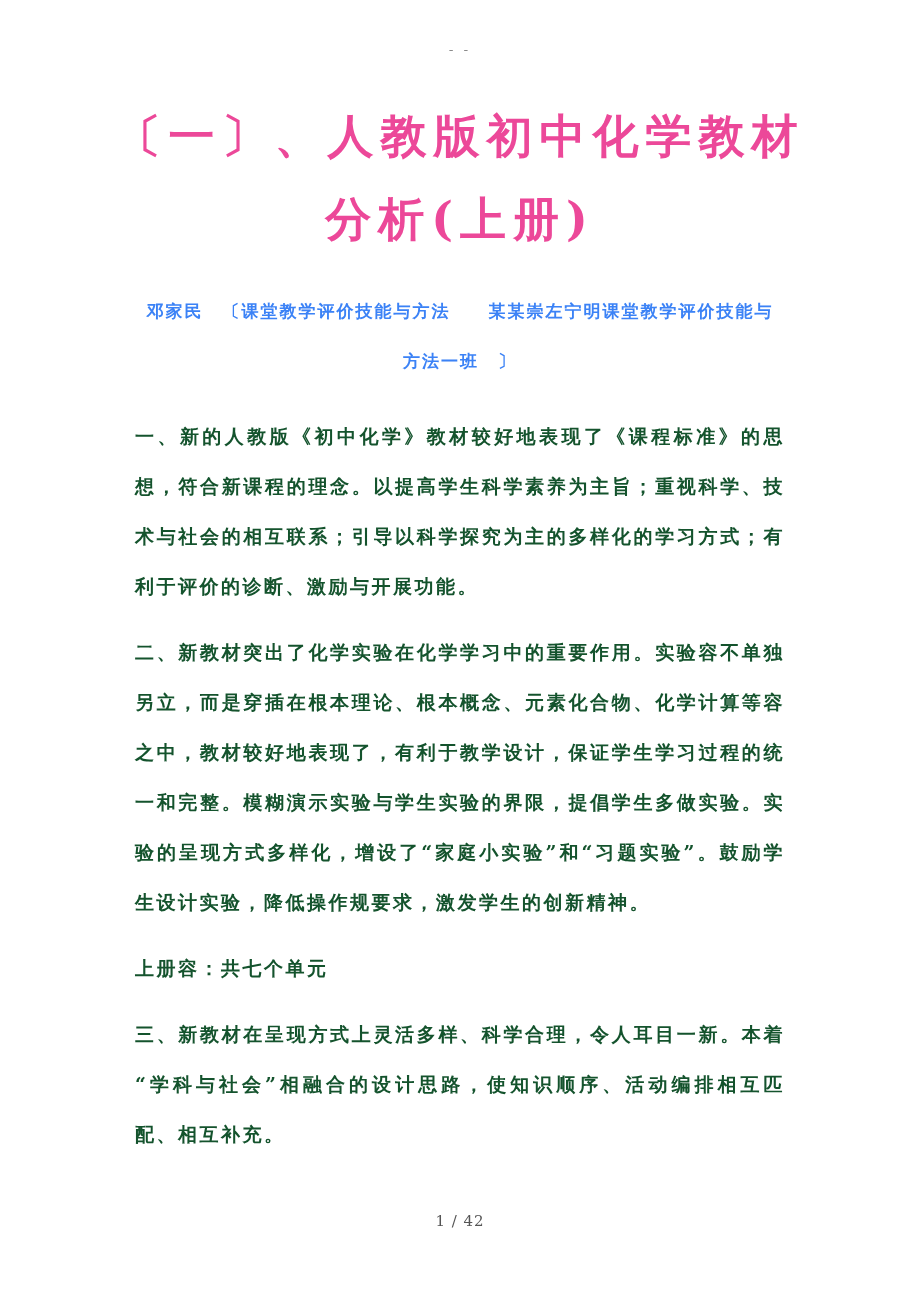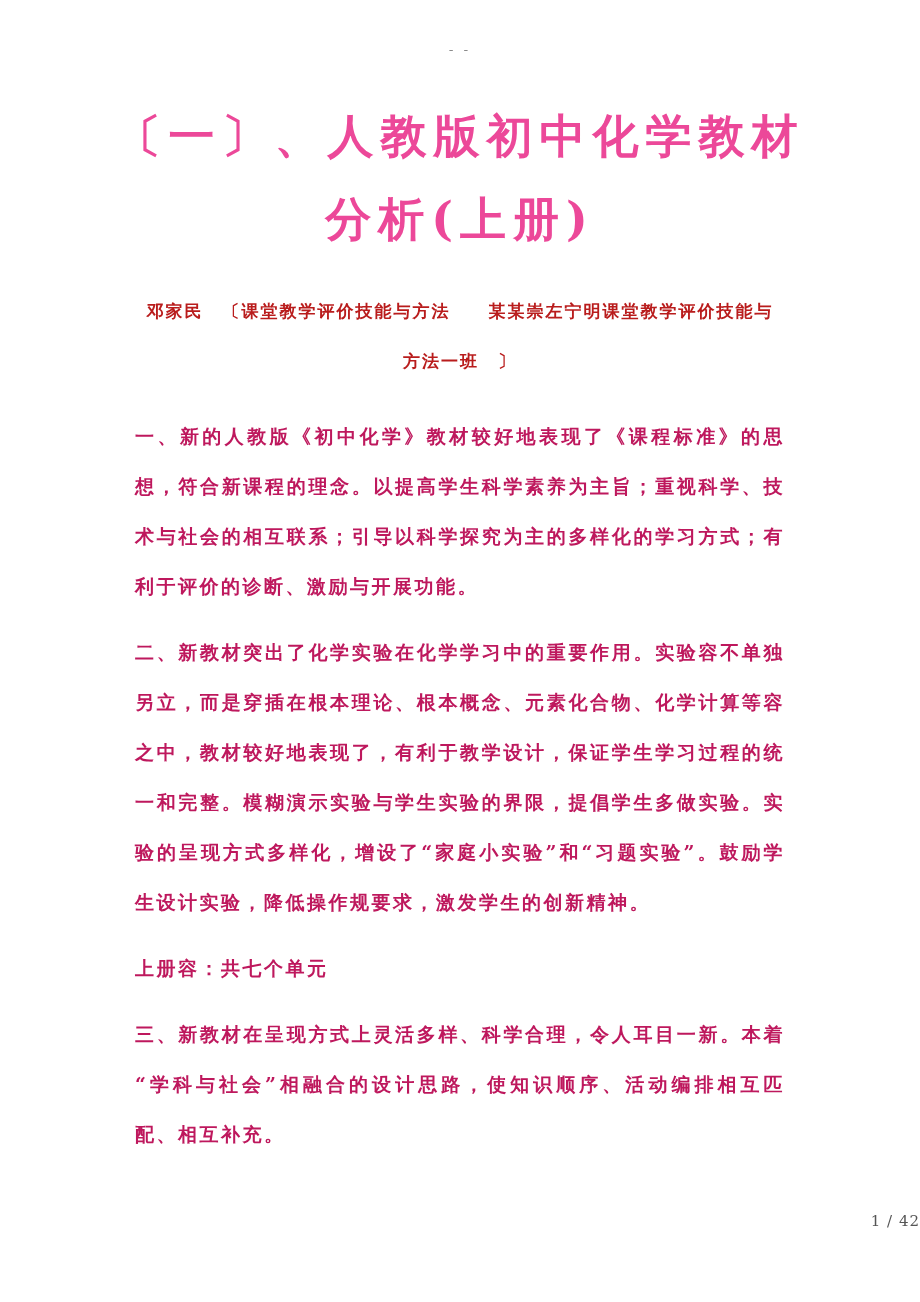--- a/index.html
+++ b/index.html
@@ -39,43 +39,43 @@
     color: #ec4899;
     font-family: "DejaVu Serif", "Liberation Serif", serif;
   }
   .byline {
     margin: 25px 140px 0 140px;
     text-align: center;
     font-size: 17px;
     font-weight: 700;
     line-height: 50px;
     letter-spacing: 2px;
-    color: #b91c1c;
+    color: #3b82f6;
   }
   .doc-body {
     margin: 25px 135px 0 135px;
   }
   .doc-body p {
     margin: 0 0 16px 0;
     font-size: 19px;
     line-height: 50px;
     text-align: justify;
     letter-spacing: 2.5px;
-    color: #be185d;
+    color: #14532d;
     font-weight: 600;
   }
   .doc-body p:last-child {
     margin-bottom: 0;
   }
   .footer {
     position: absolute;
     bottom: 72px;
     left: 0;
     right: 0;
-    text-align: right;
+    text-align: center;
     font-size: 15px;
     letter-spacing: 1px;
     color: #555555;
     font-family: "DejaVu Serif", "Liberation Serif", serif;
   }
 </style>
 </head>
 <body>
 
 <div class="page">

